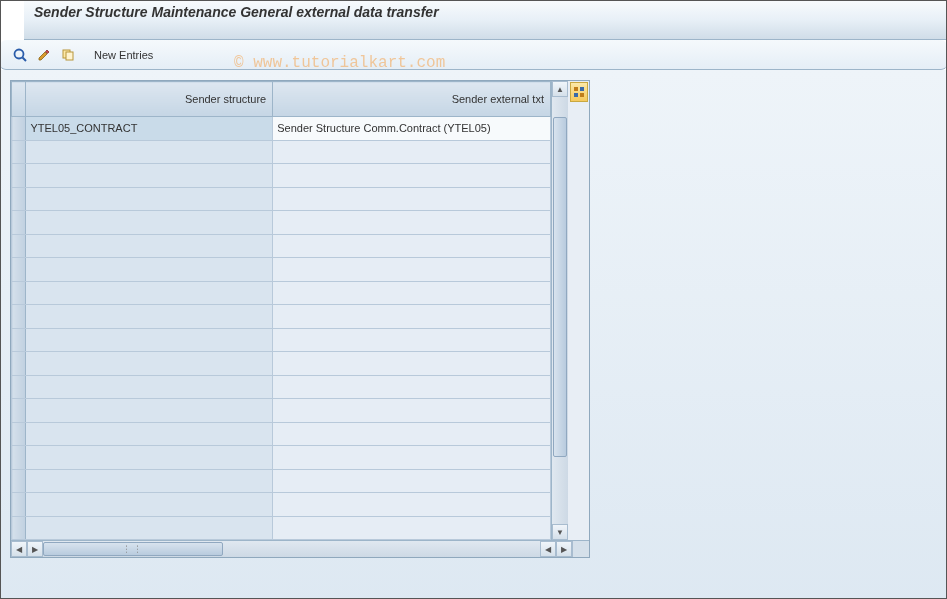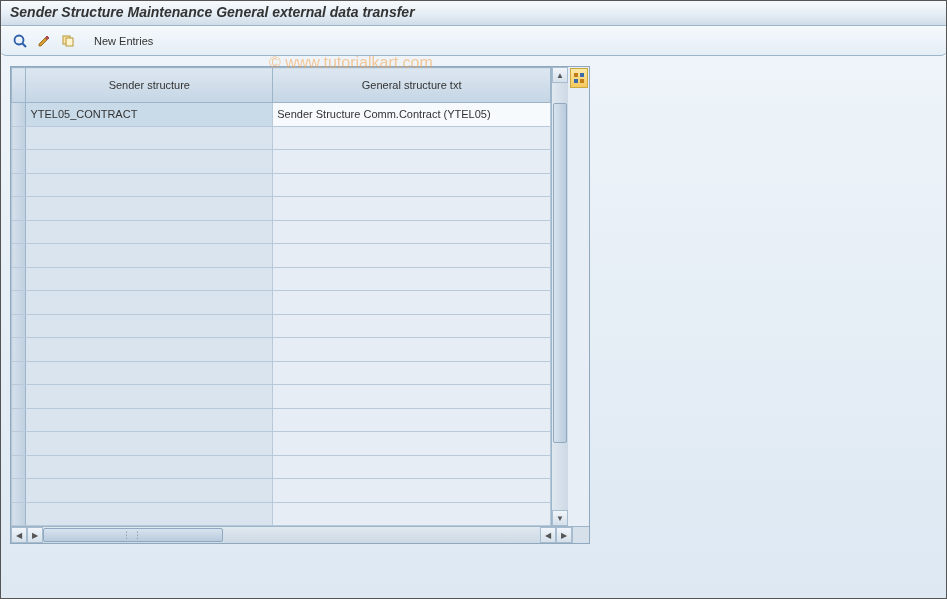--- a/index.html
+++ b/index.html
@@ -7,27 +7,28 @@
       font-family: Arial, sans-serif;
       font-size: 11px;
       background: #fff;
       width: 947px;
       height: 599px;
       overflow: hidden;
       position: relative;
     }
     .title-bar {
       background: linear-gradient(to bottom, #f8fbfd 0%, #e8f0f7 50%, #d0dde8 100%);
-      height: 26px;
+      height: 40px;
       padding: 4px 10px;
       border-bottom: 1px solid #9db5c9;
       font-weight: bold;
       font-style: italic;
       font-size: 14px;
       color: #333;
+      margin-left: 24px;
     }
     .toolbar {
       background: linear-gradient(to bottom, #f5f9fc 0%, #e5eef6 100%);
       height: 30px;
       padding: 4px 10px;
       border-bottom: 1px solid #9db5c9;
       display: flex;
       align-items: center;
       gap: 4px;
       border-radius: 6px;
@@ -53,25 +54,24 @@
       background: linear-gradient(to bottom, #eef4f9, #dde8f2);
       height: calc(599px - 56px);
       position: relative;
     }
     .watermark {
       position: absolute;
       top: 54px;
       left: 234px;
       color: #f5a34d;
       font-size: 16px;
-      font-family: Liberation Sans, sans-serif;
+      font-family: Liberation Mono, monospace;
       opacity: 0.55;
       z-index: 100;
       pointer-events: none;
-      margin-left: 35px;
     }
     .table-frame {
       border: 1px solid #8fa8bd;
       background: #e8eef5;
       width: 580px;
       height: 478px;
       position: relative;
       display: flex;
       flex-direction: column;
     }
@@ -82,21 +82,21 @@
       position: relative;
     }
     .data-table {
       border-collapse: collapse;
       width: 540px;
     }
     .data-table th {
       background: linear-gradient(to bottom, #dde7f0, #c5d6e5);
       border: 1px solid #9db5c9;
       font-weight: normal;
-      text-align: center;
+      text-align: right;
       padding: 3px 6px;
       font-size: 11px;
       color: #333;
       height: 35px;
     }
     .data-table td {
       border: 1px solid #b8c9da;
       padding: 2px 4px;
       height: 19px;
       font-size: 11px;
@@ -235,21 +235,21 @@
 <div class="watermark">© www.tutorialkart.com</div>
 
 <div class="content-area">
   <div class="table-frame">
     <div class="table-viewport">
       <table class="data-table">
         <thead>
           <tr>
             <th style="width:14px;"></th>
             <th>Sender structure</th>
-            <th>General structure txt</th>
+            <th>Sender external txt</th>
           </tr>
         </thead>
         <tbody id="tbody">
             <tr>
               <td class="row-selector"></td>
               <td class="col-structure has-data">YTEL05_CONTRACT</td>
               <td class="col-text">Sender Structure Comm.Contract (YTEL05)</td>
             </tr>
             <tr>
               <td class="row-selector"></td>

